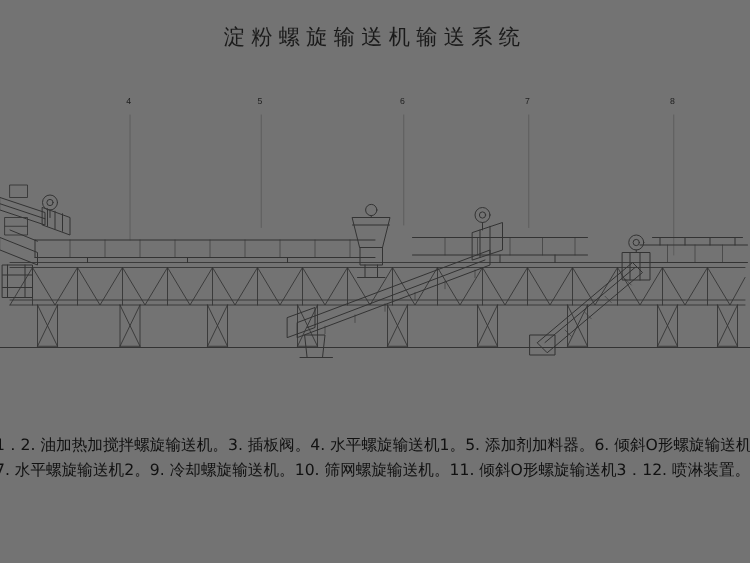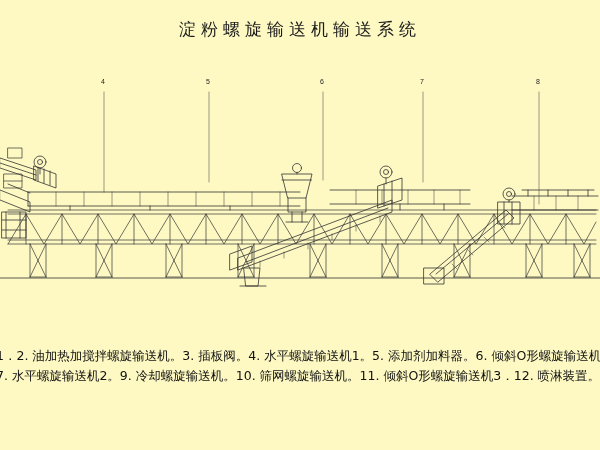--- a/index.html
+++ b/index.html
@@ -11,21 +11,21 @@
     width: 600px;
     height: 450px;
     overflow: hidden;
     font-family: "Liberation Sans", sans-serif;
     color: #000000;
   }
   #page {
     position: relative;
     width: 600px;
     height: 450px;
-    background: #fef9c3;
+    background: #737373;
   }
   #title {
     position: absolute;
     top: 18px;
     left: 0;
     width: 600px;
     text-align: center;
     font-size: 17px;
     letter-spacing: 5px;
     color: #1a1a1a;

